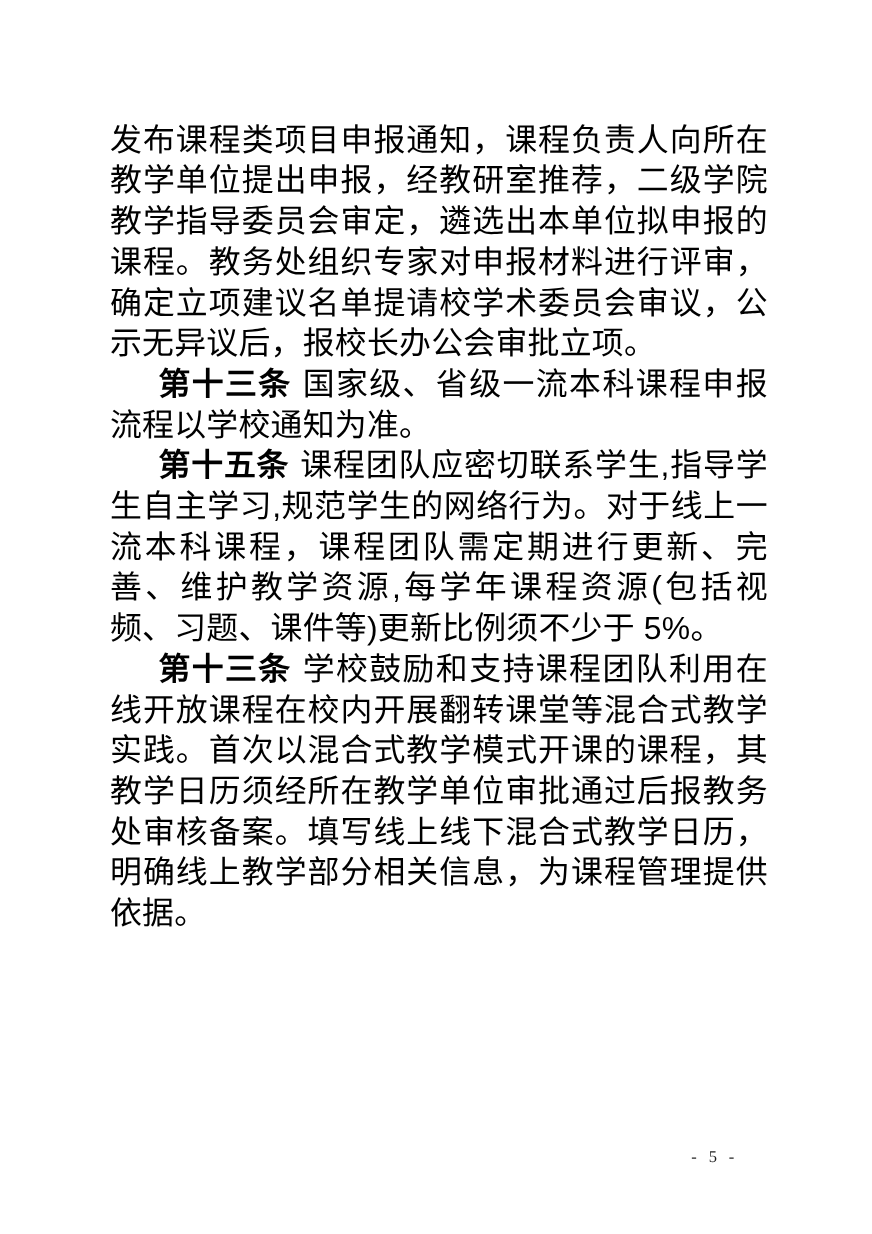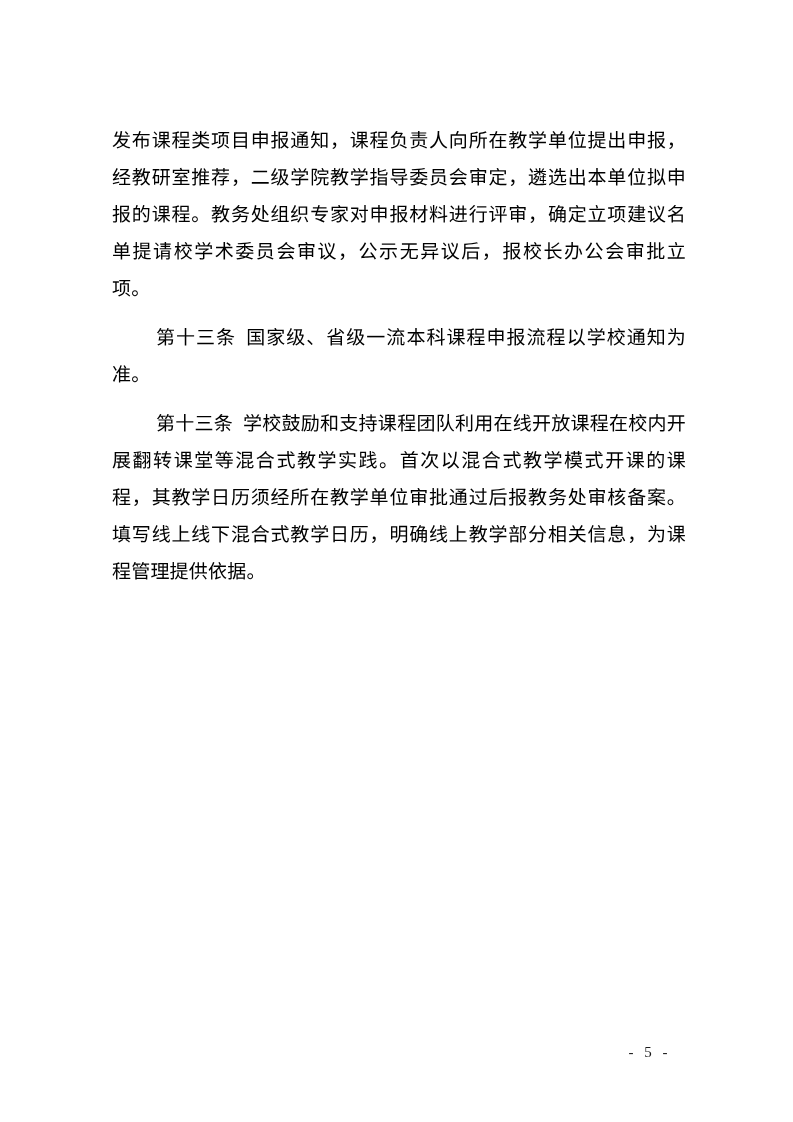--- a/index.html
+++ b/index.html
@@ -16,34 +16,34 @@
     font-family: "Liberation Sans", sans-serif;
     overflow: hidden;
   }
   .text-block {
     position: absolute;
     left: 100px;
     top: 110px;
     width: 598px;
   }
   .para {
-    margin: 12px;
-    font-size: 19px;
+    margin: 0;
+    font-size: 29px;
     line-height: 37px;
     text-align: justify;
     text-justify: inter-ideograph;
     font-weight: 400;
     letter-spacing: 0.2px;
     word-break: break-all;
   }
   .para.indent {
     text-indent: 44px;
   }
   .article-label {
-    font-weight: 400;
+    font-weight: 700;
     margin-right: 10px;
   }
   .footer-pagenum {
     position: absolute;
     top: 1043px;
     left: 598px;
     width: 100px;
     text-align: center;
     font-family: "Liberation Serif", serif;
     font-size: 15px;
@@ -57,20 +57,21 @@
 
 <div class="page">
 
   <div class="text-block">
 
     <p class="para"><span>发布课程类项目申报通知，课程负责人向所在教学单位提出申报，经教研室推荐，二级学院教学指导委员会审定，遴选出本单位拟申报的课程。教务处组织专家对申报材料进行评审，确定立项建议名单提请校学术委员会审议，公示无异议后，报校长办公会审批立项。</span></p>
 
     <p class="para indent"><b class="article-label">第十三条</b><span>国家级、省级一流本科课程申报流程以学校通知为准。</span></p>
 
 
+    <p class="para indent"><b class="article-label">第十五条</b><span>课程团队应密切联系学生,指导学生自主学习,规范学生的网络行为。对于线上一流本科课程，课程团队需定期进行更新、完善、维护教学资源,每学年课程资源(包括视频、习题、课件等)更新比例须不少于 5%。</span></p>
 
     <p class="para indent"><b class="article-label">第十三条</b><span>学校鼓励和支持课程团队利用在线开放课程在校内开展翻转课堂等混合式教学实践。首次以混合式教学模式开课的课程，其教学日历须经所在教学单位审批通过后报教务处审核备案。填写线上线下混合式教学日历，明确线上教学部分相关信息，为课程管理提供依据。</span></p>
 
 
   </div>
 
   <div class="footer-pagenum">- 5 -</div>
 
 </div>
 

